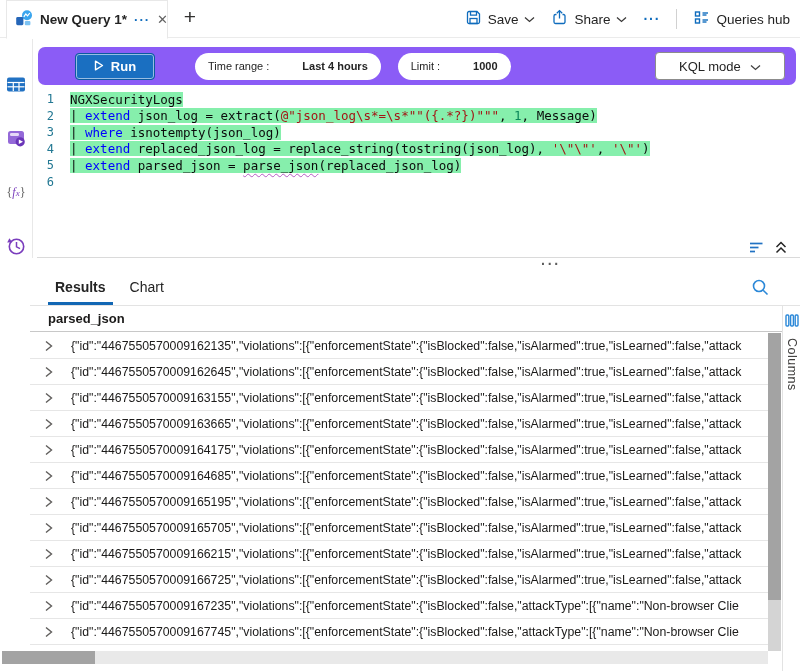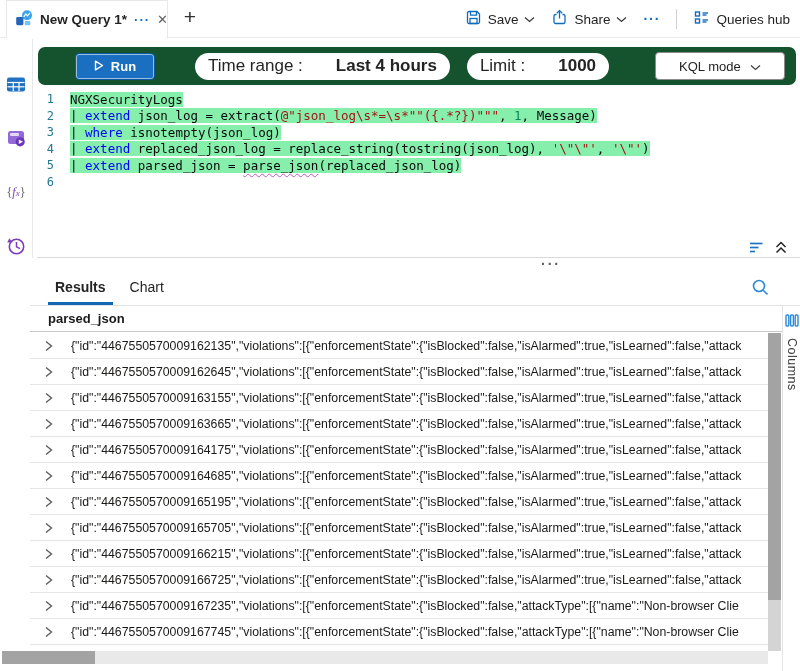--- a/index.html
+++ b/index.html
@@ -22,26 +22,26 @@
   .tb-more { color:#0f6cbd; font-weight:700; font-size:14px; letter-spacing:1px; }
   .tb-divider { width:1px; height:20px; background:#d1d1d1; }
   .chev-down svg { display:block; }
   
   .rail { position:absolute; left:0; top:38px; width:33px; height:220px; border-right:1px solid #e8e8e8;
           display:flex; flex-direction:column; align-items:center; padding-top:17px; gap:15px; background:#fff; }
   .rail-icon { width:20px; height:20px; display:flex; align-items:center; justify-content:center; cursor:pointer;margin-top:19px; }
   .fx-icon { font-size:12px; color:#616161; font-family:"Liberation Serif", serif; white-space:nowrap; }
   .fx-icon i { color:#7a3dbd; font-size:12px; }
   
-  .toolbar { position:absolute; left:38px; top:47px; width:758px; height:38px; background:#14532d; border-radius:7px;
+  .toolbar { position:absolute; left:38px; top:47px; width:758px; height:38px; background:#8b5cf6; border-radius:7px;
              display:flex; align-items:center; }
   .run-btn { margin-left:37px; width:80px; height:27px; background:#1a6fc1; border:1px solid #0d5aa0; border-radius:4px;
              box-shadow: inset 0 0 0 1px rgba(255,255,255,0.55);
              color:#fff; font-size:13px; font-weight:600; display:flex; align-items:center; justify-content:center; gap:7px; cursor:pointer; }
-  .pill { background:#fff; border-radius:14px; height:27px; display:flex; align-items:center; padding:0 13px; font-size:17px; color:#242424; gap:6px; }
+  .pill { background:#fff; border-radius:14px; height:27px; display:flex; align-items:center; padding:0 13px; font-size:11px; color:#242424; gap:6px; }
   .pill .pv { font-weight:700;margin-left:27px; }
   .pill-time { margin-left:40px; }
   .pill-limit { margin-left:17px; }
   .mode-select { position:absolute; right:11px; top:5px; width:130px; height:28px; background:#fff; border:1px solid #8c8c8c;
                  border-radius:4px; display:flex; align-items:center; justify-content:space-between; padding:0 23px; font-size:13px; cursor:pointer; }
   
   .editor { position:absolute; left:34px; top:91px; right:2px; font-family:"DejaVu Sans Mono", monospace; font-size:12.5px; }
   .eline { display:flex; height:16.5px; align-items:center; }
   .ln { width:36px; flex:none; text-align:right; padding-right:16px; color:#237893; font-size:12px; }
   .code { white-space:pre; background:#86efac; color:#0b0b0b; }

